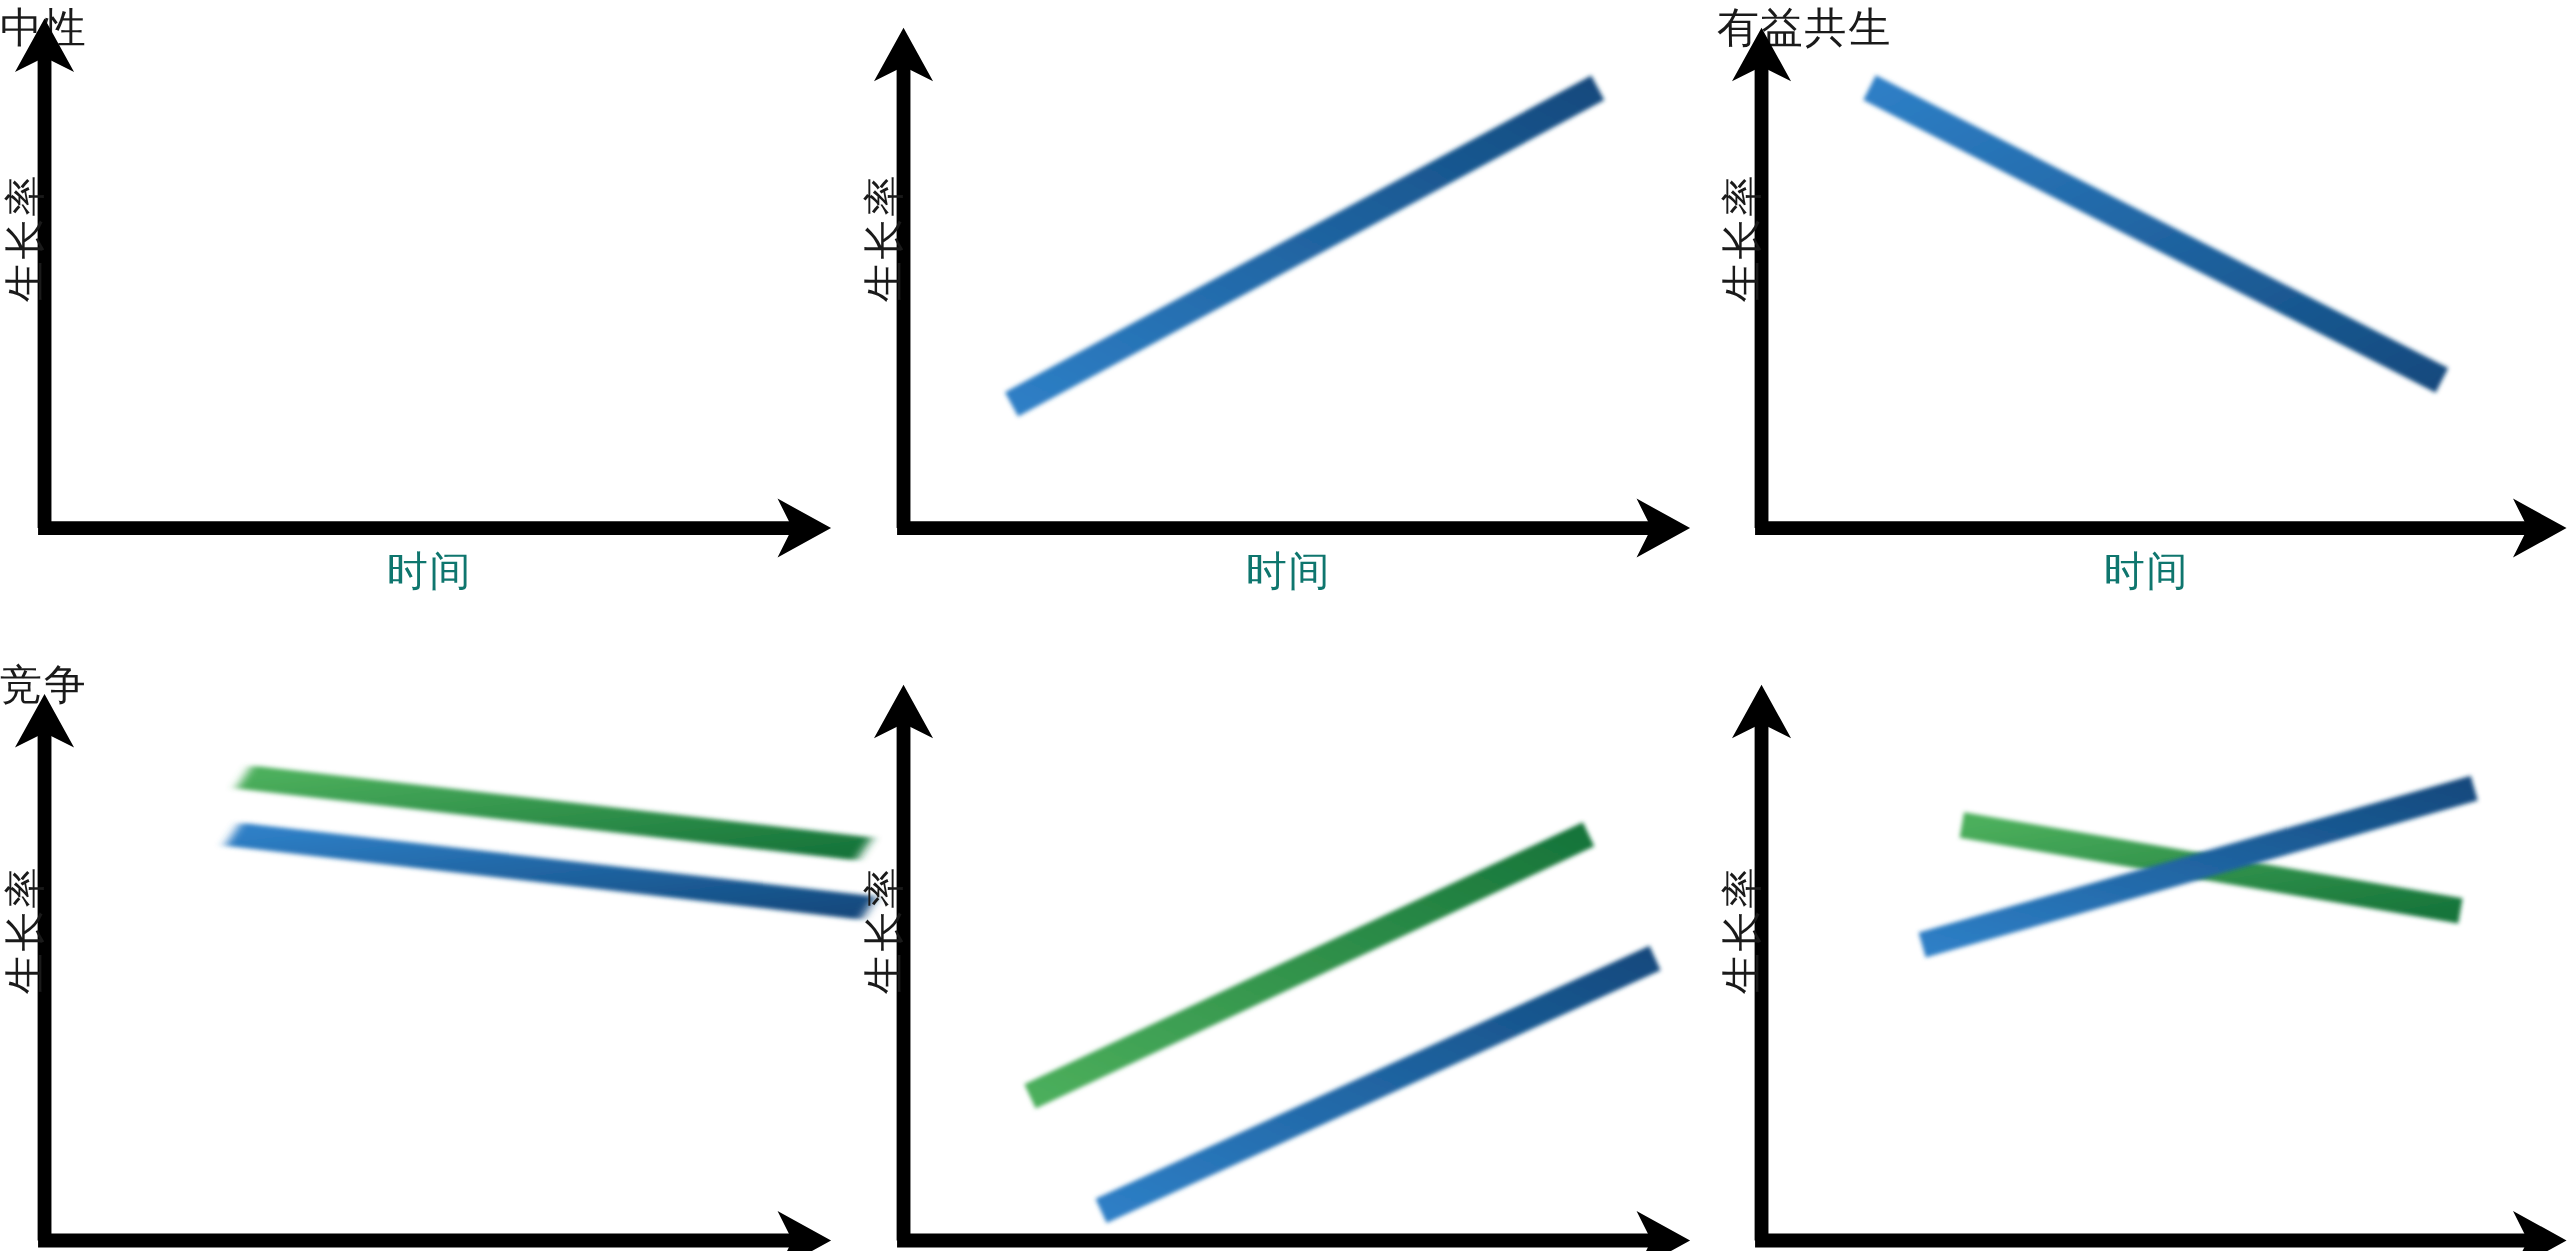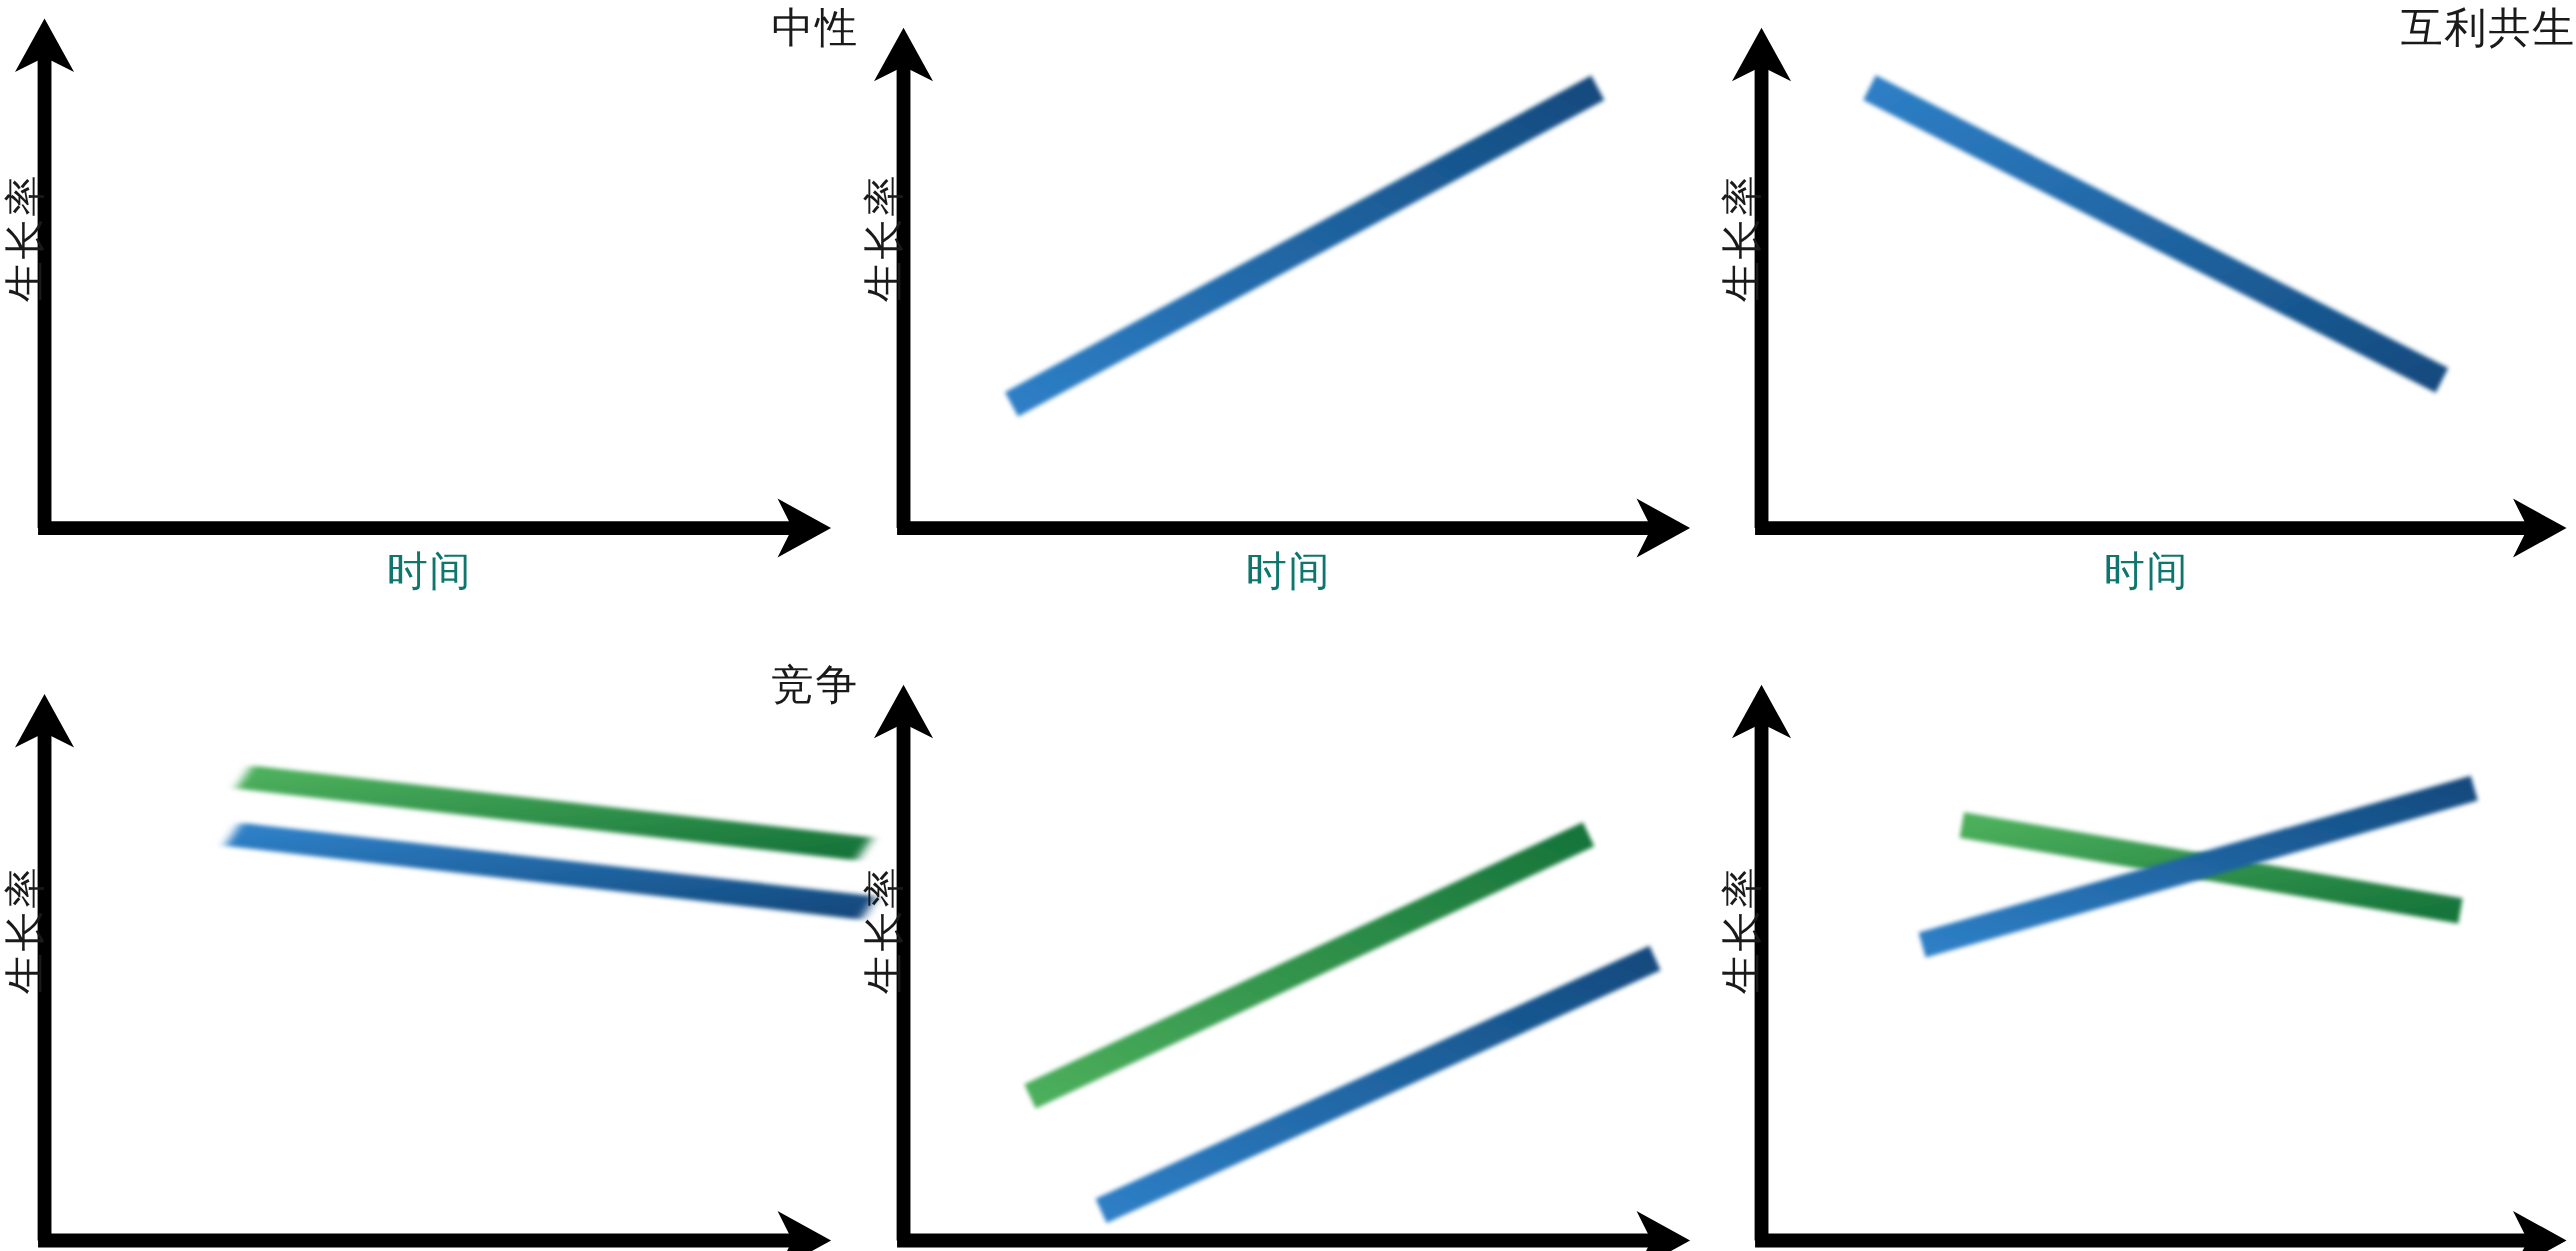--- a/index.html
+++ b/index.html
@@ -25,21 +25,21 @@
     position: absolute;
     width: 859px;
     height: 625px;
   }
 
   .panel-title {
     position: absolute;
     top: 1.8px;
     left: 0;
     width: 859px;
-    text-align: right;
+    text-align: left;
     font-size: 42px;
     line-height: 52px;
     color: #1a1a1a;
     font-family: "Liberation Serif", "DejaVu Serif", serif;
     letter-spacing: 1.8px;
     white-space: nowrap;
     pointer-events: none;
   }
 
   .xlabel {
@@ -145,21 +145,21 @@
         <path d="M 900 572 L 842 604 L 858 572 L 842 540 Z" fill="#000"></path>
       </g>
       <line filter="url(#blur-2)" x1="155" y1="172" x2="795" y2="172" stroke="url(#g-green-2)" stroke-width="26"></line>
       <line filter="url(#blur-2)" x1="165" y1="438" x2="800" y2="95" stroke="url(#g-blue-2)" stroke-width="30"></line>
     </svg>
     <div class="ylabel" style="left:-72px; top:214px; width:194px; text-align:center;">生长率</div>
     <div class="xlabel" style="top:547px;">时间</div>
   </div>
 
   <div class="panel r0 c2">
-    <div class="panel-title">互利共生</div>
+    <div class="panel-title">有益共生</div>
     <svg class="plot-svg" viewBox="0 0 930 677">
       <defs>
         <linearGradient id="g-green-3" x1="0" y1="0" x2="1" y2="0">
           <stop offset="0%" stop-color="#4CAF5C"></stop>
             <stop offset="100%" stop-color="#16743A"></stop>
         </linearGradient>
         <linearGradient id="g-blue-3" x1="0" y1="0" x2="1" y2="1">
           <stop offset="0%" stop-color="#2E7FC6"></stop>
             <stop offset="100%" stop-color="#124A7E"></stop>
         </linearGradient>

